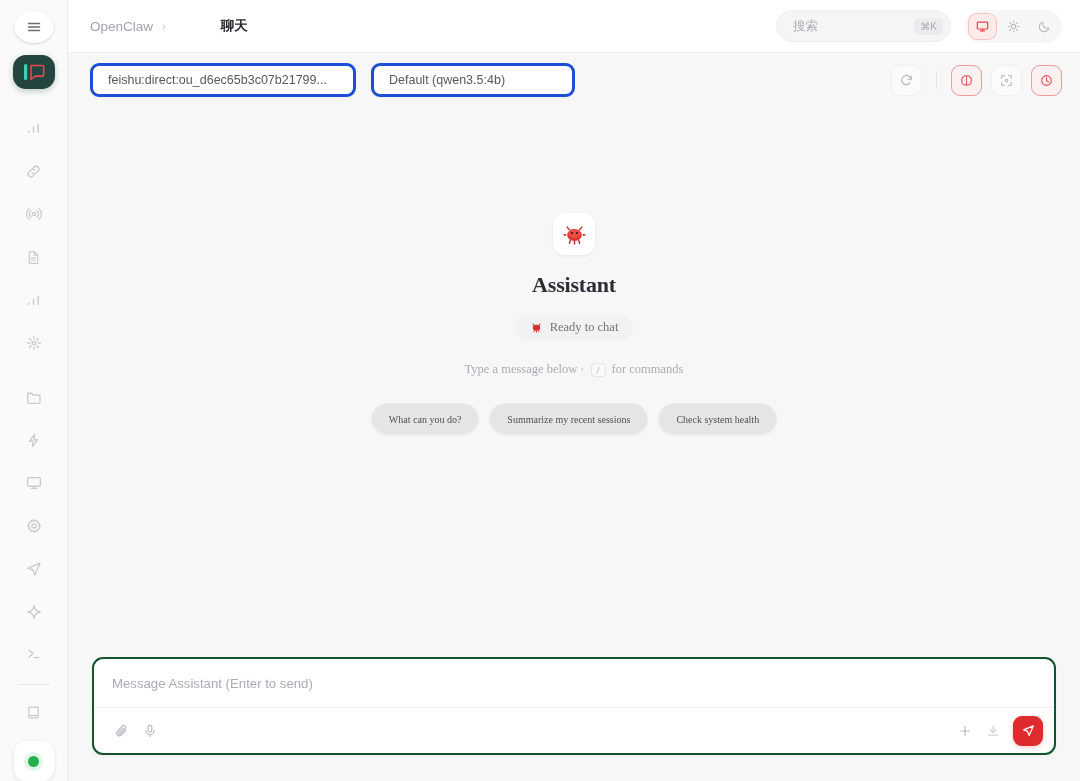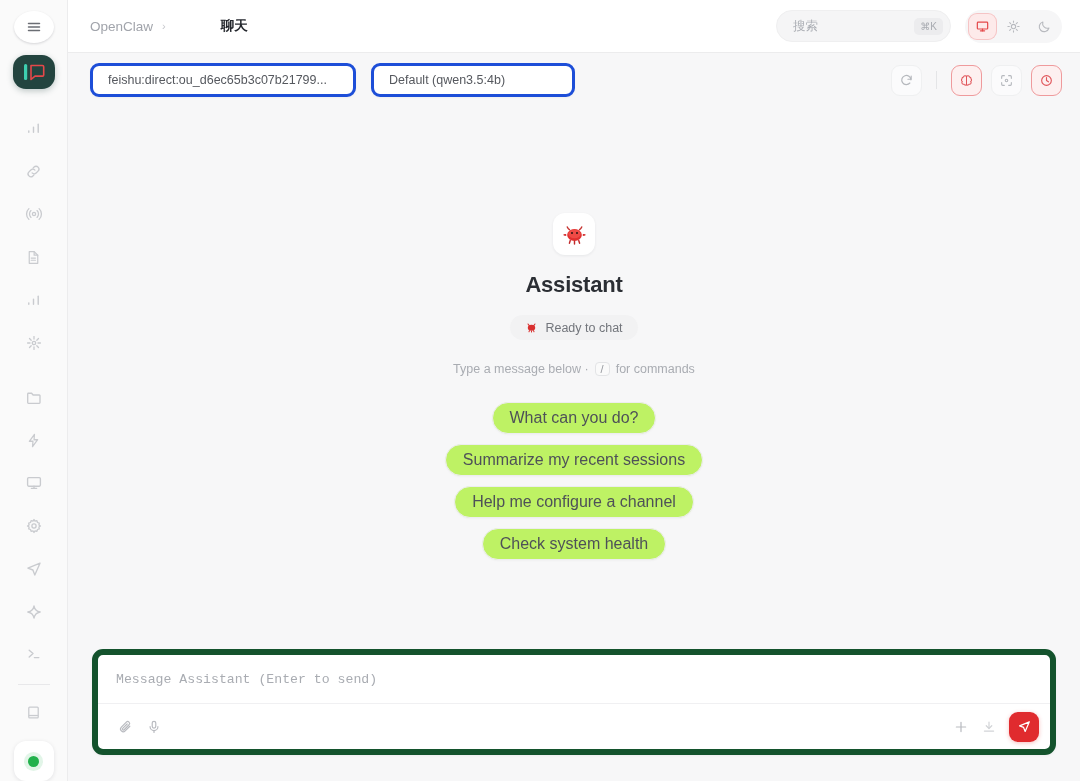--- a/index.html
+++ b/index.html
@@ -133,21 +133,21 @@
   }
   .tb-btn.accent {
     border: 1.3px solid #ef9a9c; background: #fdf0f0; color: #e0555a;
   }
   .tb-sep { width: 1px; height: 18px; background: #e4e5e7; margin: 0 5px; }
 
   
   .content {
     flex: 1; background: #f7f7f8;
     display: flex; flex-direction: column; align-items: center;
-    position: relative; min-height: 0;
+    position: relative; min-height: 0; font-family: Liberation Serif, serif;
   }
   .hero { margin-top: 106px; display: flex; flex-direction: column; align-items: center; }
   .avatar-tile {
     width: 42px; height: 42px; border-radius: 12px;
     background: #ffffff;
     display: flex; align-items: center; justify-content: center;
     box-shadow: 0 1px 3px rgba(16,24,40,.07);
   }
   .assistant-title {
     margin-top: 17px; font-size: 22px; font-weight: 700; color: #2b2e34;
@@ -166,33 +166,32 @@
   .hint .slashkey {
     border: 1px solid #e3e4e6; border-radius: 4px;
     padding: 0px 5px; font-size: 11px; color: #96999f; background: #fafafa;
   }
   .suggestions {
     margin-top: 26px; width: 430px;
     display: flex; flex-wrap: wrap; justify-content: center; gap: 10px;
   }
   .chip {
     height: 32px; border-radius: 17px;
-    background: #bef264; border: 1px solid #ededef;
+    background: #e5e5e5; border: 1px solid #ededef;
     display: inline-flex; align-items: center; padding: 0 17px;
-    font-size: 16px; color: #4e5158; cursor: pointer;
+    font-size: 10px; color: #4e5158; cursor: pointer;
     box-shadow: 0 1px 2px rgba(16,24,40,.03);
   }
 
   
   .composer-wrap { padding: 0 24px 26px 24px; background: #f7f7f8; }
   .composer {
-    background: #ffffff; border: 6px solid #14532d; border-radius: 11px;
+    background: #ffffff; border: 2px solid #14532d; border-radius: 11px;
     box-shadow: 0 1px 3px rgba(16,24,40,.045);
     overflow: hidden;
-    font-family: Liberation Mono, monospace;
   }
   .composer-input {
     padding: 17px 18px 16px 18px; font-size: 13.2px; color: #a9acb2;
     min-height: 47px; cursor: text;
   }
   .composer-bar {
     border-top: 1px solid #f0f0f2;
     height: 46px; display: flex; align-items: center; padding: 0 11px 0 14px;
   }
   .cbtn {
@@ -518,21 +517,20 @@
 
         <div class="hint">
           <span>Type a message below ·</span>
           <span class="slashkey">/</span>
           <span>for commands</span>
         </div>
 
         <div class="suggestions">
           <div class="chip">What can you do?</div>
           <div class="chip">Summarize my recent sessions</div>
-          <div class="chip">Help me configure a channel</div>
           <div class="chip">Check system health</div>
         </div>
 
       </div>
     </section>
 
     <div class="composer-wrap">
       <div class="composer">
         <div class="composer-input">Message Assistant (Enter to send)</div>
         <div class="composer-bar">

